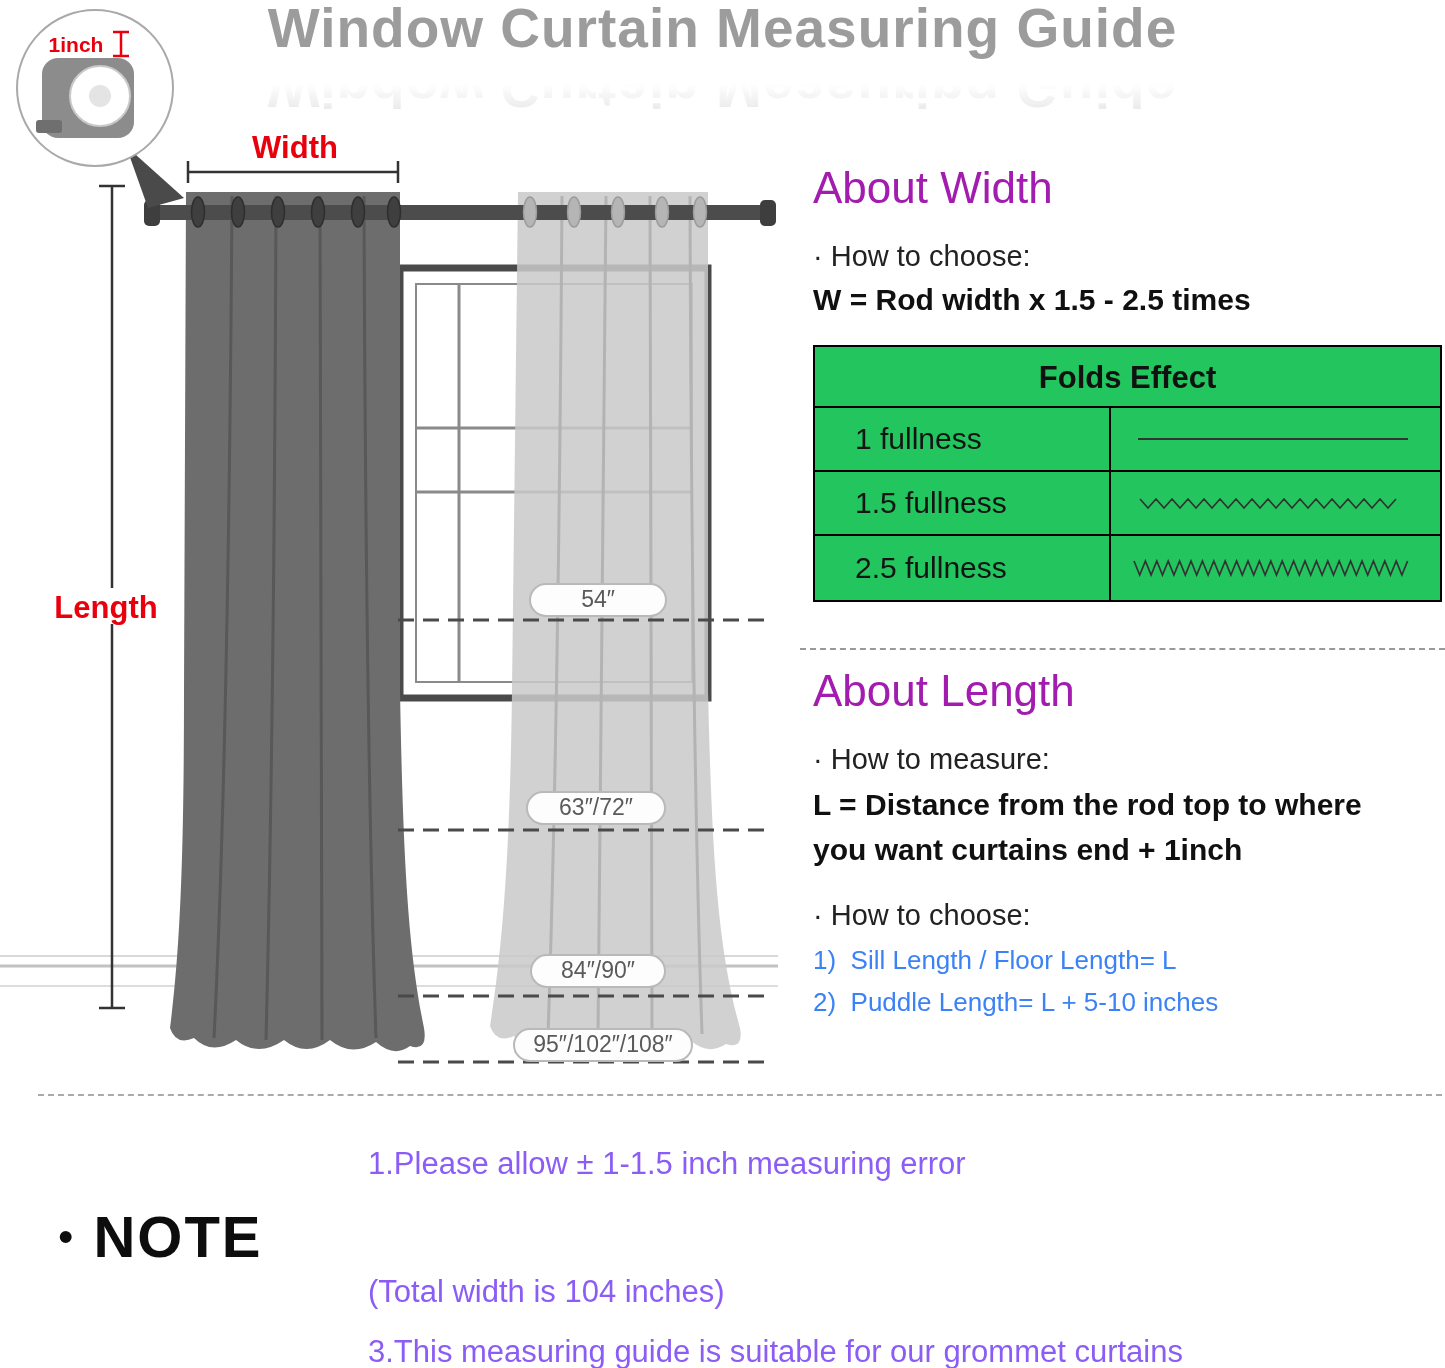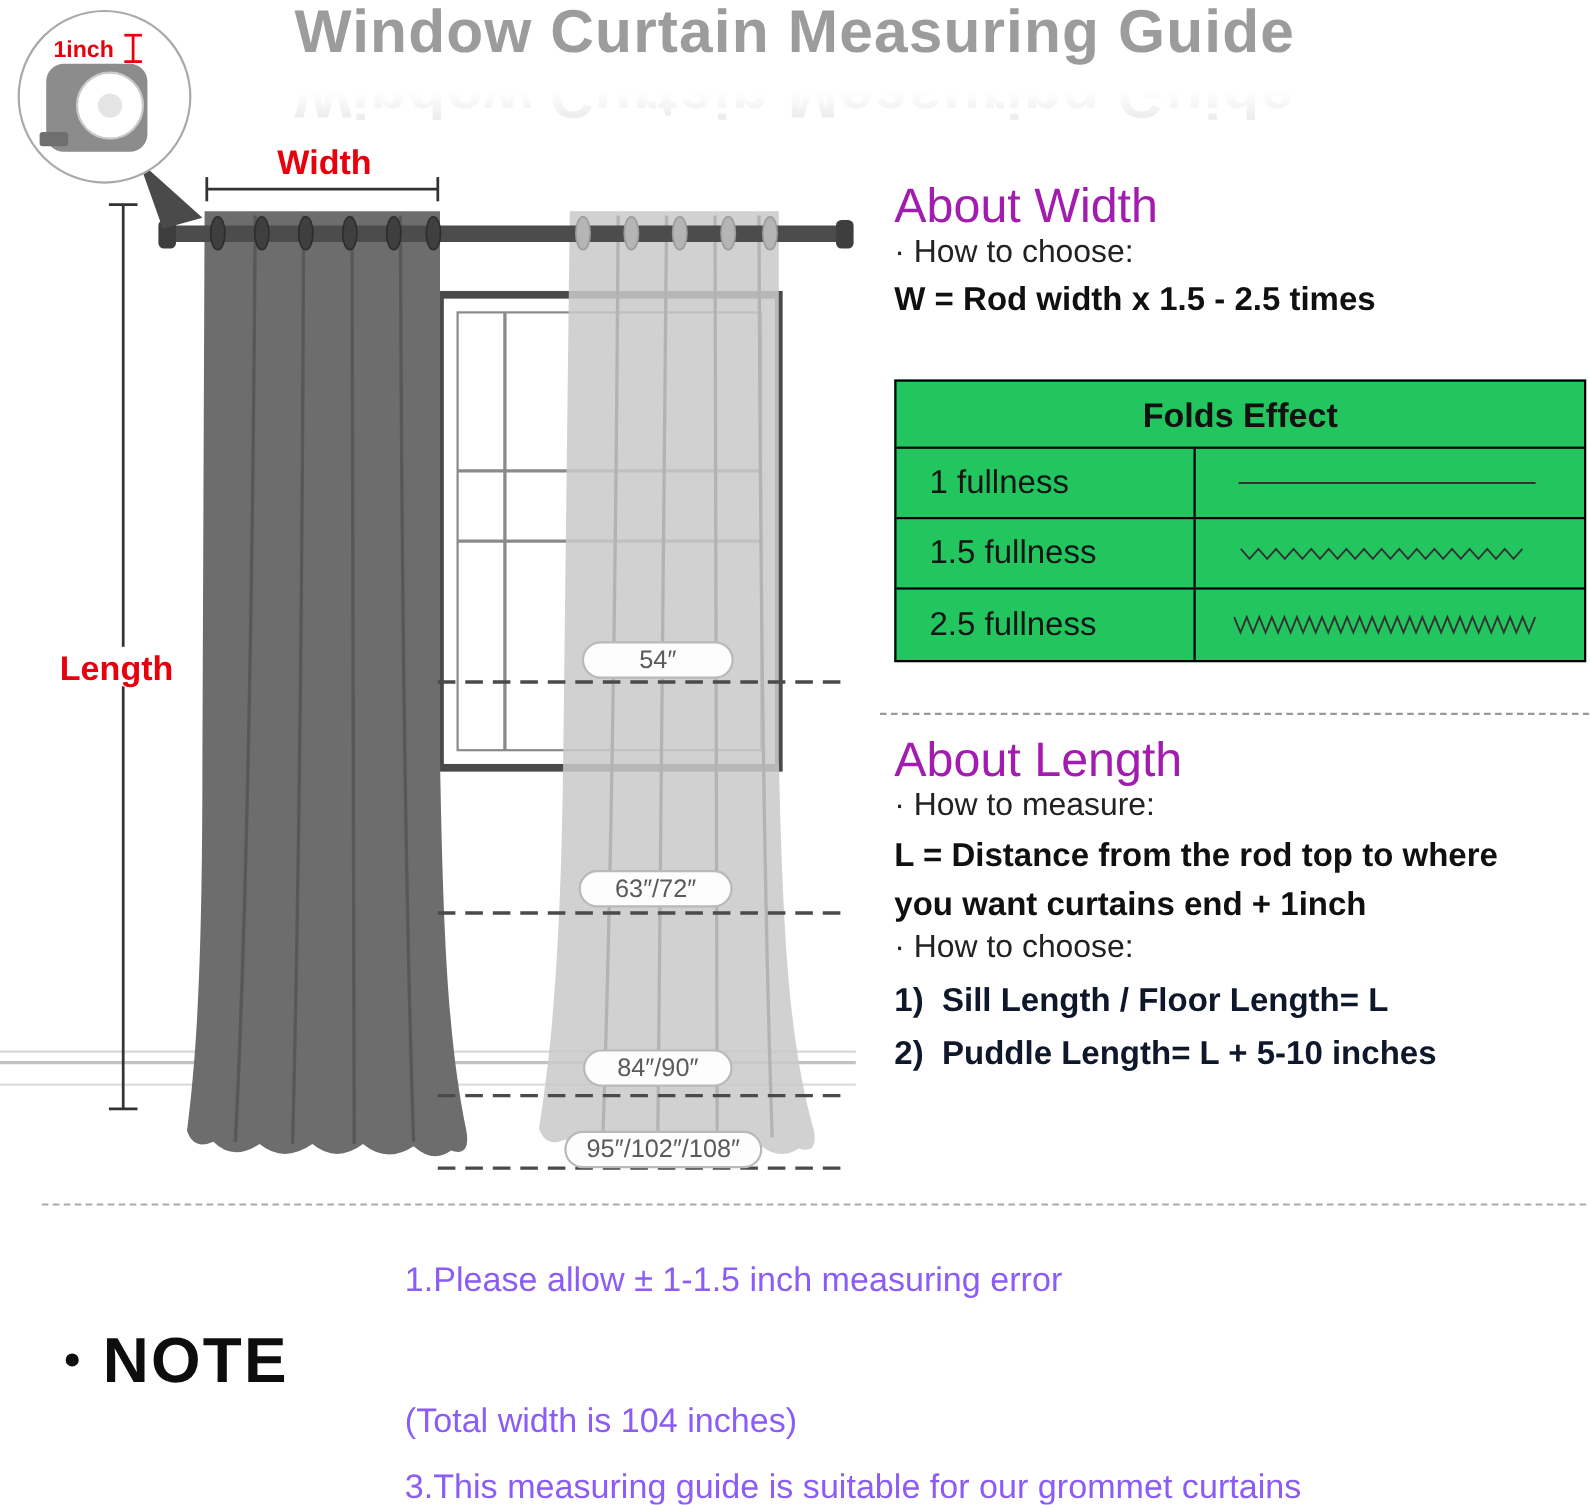--- a/index.html
+++ b/index.html
@@ -17,30 +17,30 @@
     font-size:55px; font-weight:700; letter-spacing:1px; color:#9c9c9c; line-height:1.05;
     transform:scaleY(-1); opacity:.3;
     -webkit-mask-image:linear-gradient(to bottom, rgba(0,0,0,.85) 0%, rgba(0,0,0,0) 55%);
             mask-image:linear-gradient(to bottom, rgba(0,0,0,.85) 0%, rgba(0,0,0,0) 55%);
   }
   .diagram-svg { position:absolute; left:0; top:0; }
 
   .about-width  { position:absolute; left:813px; top:163px; width:632px; }
   .about-length { position:absolute; left:813px; top:666px; width:632px; }
   .h2 { font-size:44px; font-weight:400; color:#a21caf; }
-  .sub { font-size:29px; color:#222; margin-top:0; }
+  .sub { font-size:29px; color:#222; margin-top:27px; }
   .formula { font-size:30px; font-weight:700; color:#101010; margin-top:10px; }
   .about-length .formula { width:560px; line-height:1.5; margin-top:6px; }
-  .options { margin-top:8px; font-size:30px; font-weight:700; color:#0f172a; line-height:1.6; white-space:pre-wrap; }
+  .options { margin-top:8px; font-size:26px; font-weight:400; color:#3b82f6; line-height:1.6; white-space:pre-wrap; }
 
   .folds-table { position:absolute; left:813px; top:345px; width:629px; border:2px solid #000; background:#22c55e; }
   .ft-header { height:61px; line-height:61px; text-align:center; font-size:31px; font-weight:600; color:#111; border-bottom:2px solid #000; }
   .ft-row { display:flex; height:64px; border-bottom:2px solid #000; }
   .ft-row:last-child { border-bottom:none; }
-  .ft-label { width:272px; border-right:2px solid #000; font-size:30px; color:#141414; display:flex; align-items:center; padding-left:30px; }
+  .ft-label { width:296px; border-right:2px solid #000; font-size:30px; color:#141414; display:flex; align-items:center; padding-left:40px; }
   .ft-fold { flex:1; display:flex; align-items:center; justify-content:center; }
 
   .divider-right  { position:absolute; left:800px; top:648px; width:645px; border-top:2px dashed #999; }
   .divider-bottom { position:absolute; left:38px;  top:1094px; width:1404px; border-top:2px dashed #aaa; }
 
   .note-head { position:absolute; left:58px; top:1208px; display:flex; align-items:center; gap:20px; color:#0d0d0d; }
   .note-bullet { font-size:44px; line-height:1; }
   .note-word { font-size:58px; font-weight:700; letter-spacing:2px; line-height:1; }
   .note-item { position:absolute; left:368px; font-size:31px; color:#8b5cf6; white-space:pre-wrap; }
   .ni1 { top:1146px; }

